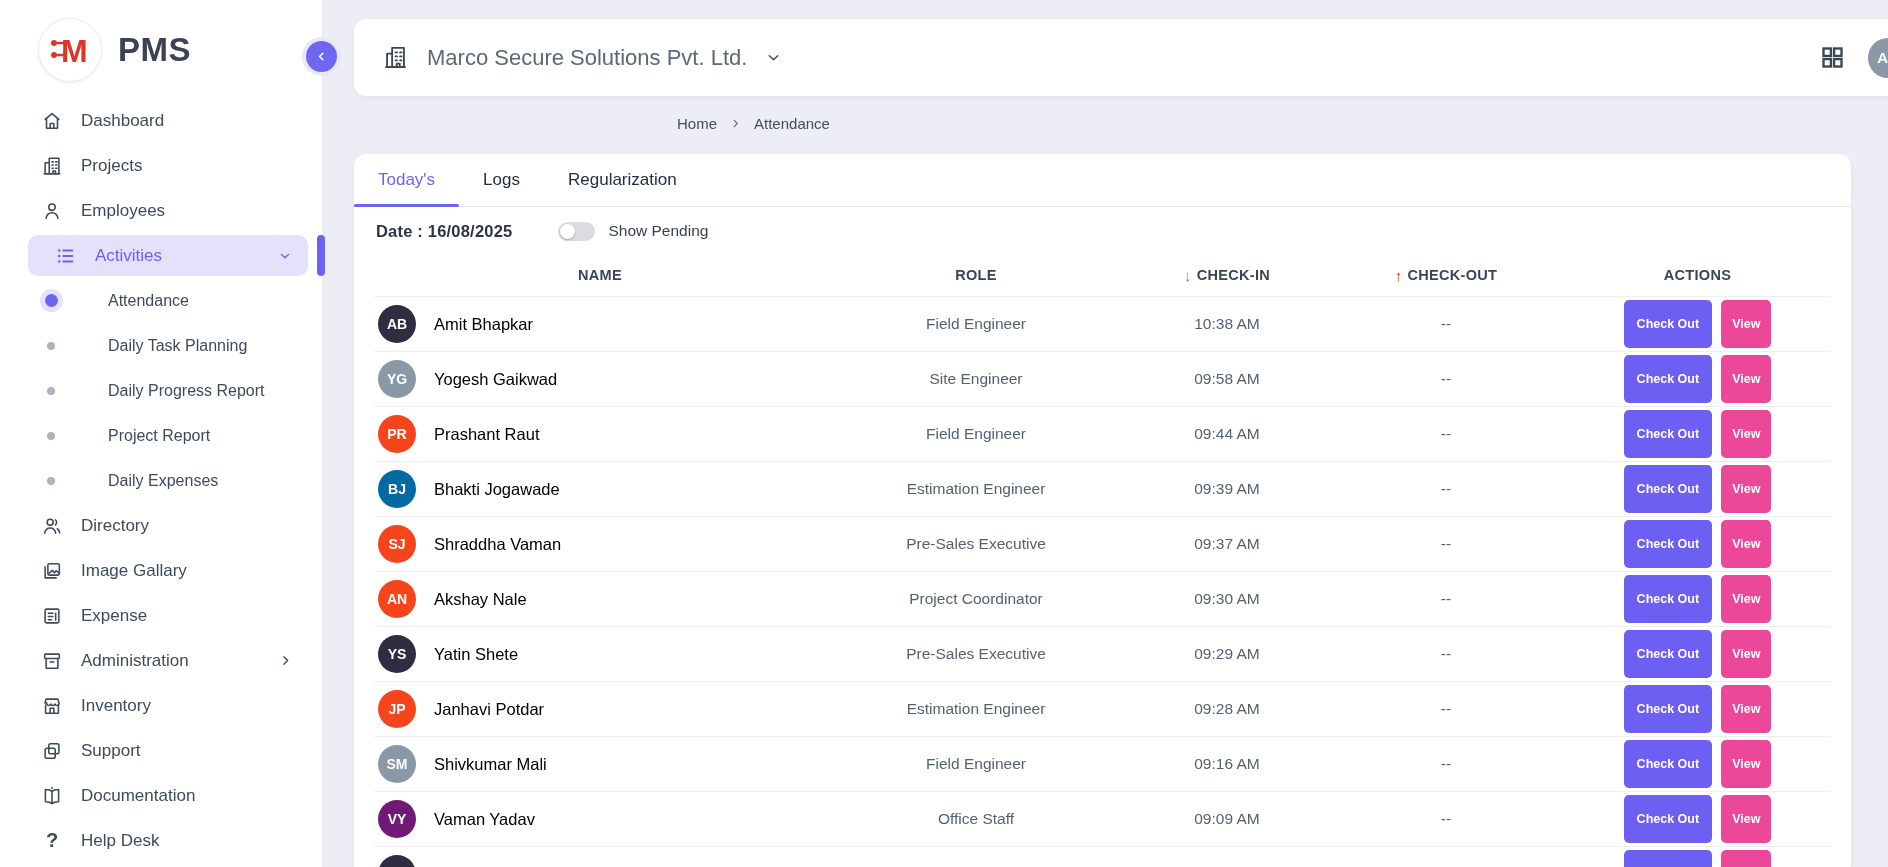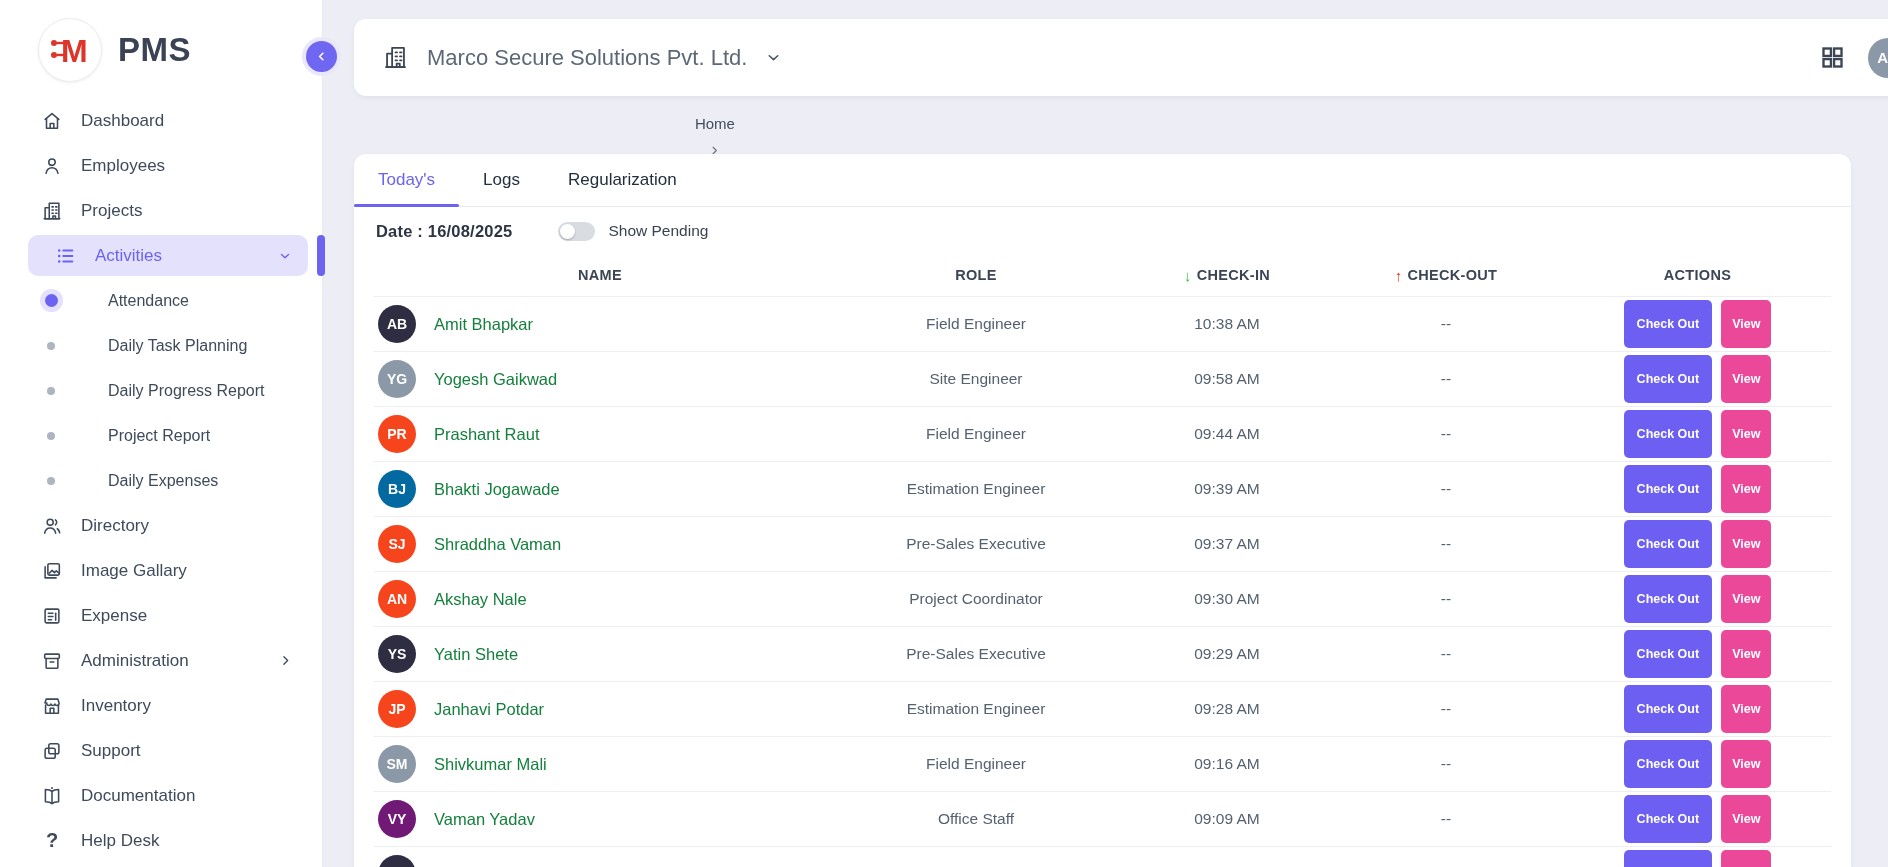--- a/index.html
+++ b/index.html
@@ -32,21 +32,21 @@
   .main { position:absolute; left:323px; top:0; right:0; bottom:0; }
   .card { background:#fff; box-shadow:0 2px 5px rgba(25,30,60,.05); }
   .topbar { position:absolute; left:31px; top:19px; width:1582px; height:77px; border-radius:12px; display:flex; align-items:center; padding:0 28px; }
   .company { display:flex; align-items:center; gap:18px; cursor:pointer; }
   .company-name { font-size:22px; color:#5D6876; font-weight:500; }
   .topbar-right { margin-left:auto; display:flex; align-items:center; gap:22px; }
   .grid-btn { background:none; border:none; cursor:pointer; display:flex; }
   .avatar-top { position:relative; width:40px; height:40px; border-radius:50%; background:#8B98A7; color:#fff; font-size:15px; font-weight:bold; display:flex; align-items:center; justify-content:center; cursor:pointer; }
   .online-dot { position:absolute; right:-2px; bottom:-2px; width:13px; height:13px; border-radius:50%; background:#43D33E; border:2px solid #fff; }
 
-  .breadcrumb { position:absolute; left:354px; top:115px; display:flex; align-items:center; gap:13px; font-size:15px; color:#434E5D;flex-direction:column; }
+  .breadcrumb { position:absolute; left:354px; top:115px; display:flex; align-items:center; gap:13px; font-size:15px; color:#434E5D; }
   .breadcrumb .crumb { cursor:pointer; }
 
   .content-card { position:absolute; left:31px; top:154px; width:1497px; height:713px; border-radius:12px 12px 0 0; }
   .tabs { height:53px; border-bottom:1px solid #E7E9EE; display:flex; align-items:stretch; }
   .tab { display:flex; align-items:center; padding:0 24px; font-size:17px; color:#242F3D; cursor:pointer; position:relative; }
   .tab.active { color:#6C63F0; }
   .tab.active::after { content:""; position:absolute; left:0; right:0; bottom:-1px; height:3px; background:#6C63F0; border-radius:2px; }
 
   .filter-row { position:absolute; top:53px; left:0; right:0; height:48px; display:flex; align-items:center; padding-left:22px; }
   .date-label { font-size:16.5px; font-weight:bold; color:#2D3545; letter-spacing:.2px; }
@@ -57,21 +57,21 @@
   .table { position:absolute; top:100px; left:20px; right:20px; }
   .thead, .trow { display:grid; grid-template-columns:452px 300px 202px 236px 1fr; align-items:center; }
   .thead { height:42px; }
   .th { text-align:center; font-size:14.5px; font-weight:bold; color:#3B4554; letter-spacing:.3px; display:flex; justify-content:center; align-items:center; gap:5px; }
   .sort-arrow { font-weight:bold; font-size:15px; }
   .sort-in { color:#2ECC40; }
   .sort-out { color:#F43B19; }
   .trow { height:55px; border-top:1px solid #ECEEF2; }
   .name-cell { display:flex; align-items:center; gap:18px; padding-left:4px; }
   .avatar { width:38px; height:38px; border-radius:50%; color:#fff; font-size:14px; font-weight:bold; display:flex; align-items:center; justify-content:center; flex:0 0 auto; }
-  .emp-name { font-size:16.5px; color:#15803d;text-align:center; }
+  .emp-name { font-size:16.5px; color:#000000;text-align:center; }
   .cell-c { text-align:center; font-size:15.5px; color:#566170; }
   .actions-cell { display:flex; justify-content:center; gap:9px; }
   .btn { border:none; border-radius:5px; color:#fff; font-size:12.5px; font-weight:bold; cursor:pointer; font-family:"Liberation Sans", sans-serif; }
   .btn-primary { background:#6D5FF2; padding:17px 13px;text-align:right; }
   .btn-gray { background:#ec4899; padding:8px 11px; }
 
   svg { display:block; }
 </style>
 </head>
 <body>
@@ -97,35 +97,35 @@
             <path d="M4.5 10.2 12 4l7.5 6.2"></path>
             <path d="M6 9.3V20h12V9.3"></path>
             <path d="M10 20v-5.2h4V20"></path>
           </svg>
       </span>
       <span>Dashboard</span>
     </div>
     <div class="nav-item">
       <span class="nicon">
         <svg width="22" height="22" viewBox="0 0 24 24" fill="none" stroke="#3E4A5B" stroke-width="1.7" stroke-linecap="round" stroke-linejoin="round">
-            <circle cx="12" cy="7.8" r="3.5"></circle>
-            <path d="M5.5 20c.8-4 3.4-6 6.5-6s5.7 2 6.5 6"></path>
-          </svg>
-      </span>
-      <span>Employees</span>
-    </div>
-    <div class="nav-item">
-      <span class="nicon">
-        <svg width="22" height="22" viewBox="0 0 24 24" fill="none" stroke="#3E4A5B" stroke-width="1.7" stroke-linecap="round" stroke-linejoin="round">
             <rect x="9" y="3.5" width="10.5" height="17"></rect>
             <path d="M9 8.5H4.5V20.5H9"></path>
             <path d="M12 7.5h1.4M16 7.5h1.4M12 11h1.4M16 11h1.4M12 14.5h1.4M16 14.5h1.4M3.5 20.5h17M13 20.5v-3h2.8v3"></path>
           </svg>
       </span>
       <span>Projects</span>
+    </div>
+    <div class="nav-item">
+      <span class="nicon">
+        <svg width="22" height="22" viewBox="0 0 24 24" fill="none" stroke="#3E4A5B" stroke-width="1.7" stroke-linecap="round" stroke-linejoin="round">
+            <circle cx="12" cy="7.8" r="3.5"></circle>
+            <path d="M5.5 20c.8-4 3.4-6 6.5-6s5.7 2 6.5 6"></path>
+          </svg>
+      </span>
+      <span>Employees</span>
     </div>
 
     <div class="nav-item nav-activities">
       <div class="act-hl">
         <span class="nicon">
           <svg width="22" height="22" viewBox="0 0 24 24" fill="none" stroke="#6C63F0" stroke-width="2" stroke-linecap="round">
               <path d="M9 6h10M9 12h10M9 18h10"></path>
               <path d="M4.6 6h.01M4.6 12h.01M4.6 18h.01" stroke-width="2.8"></path>
             </svg>
         </span>

